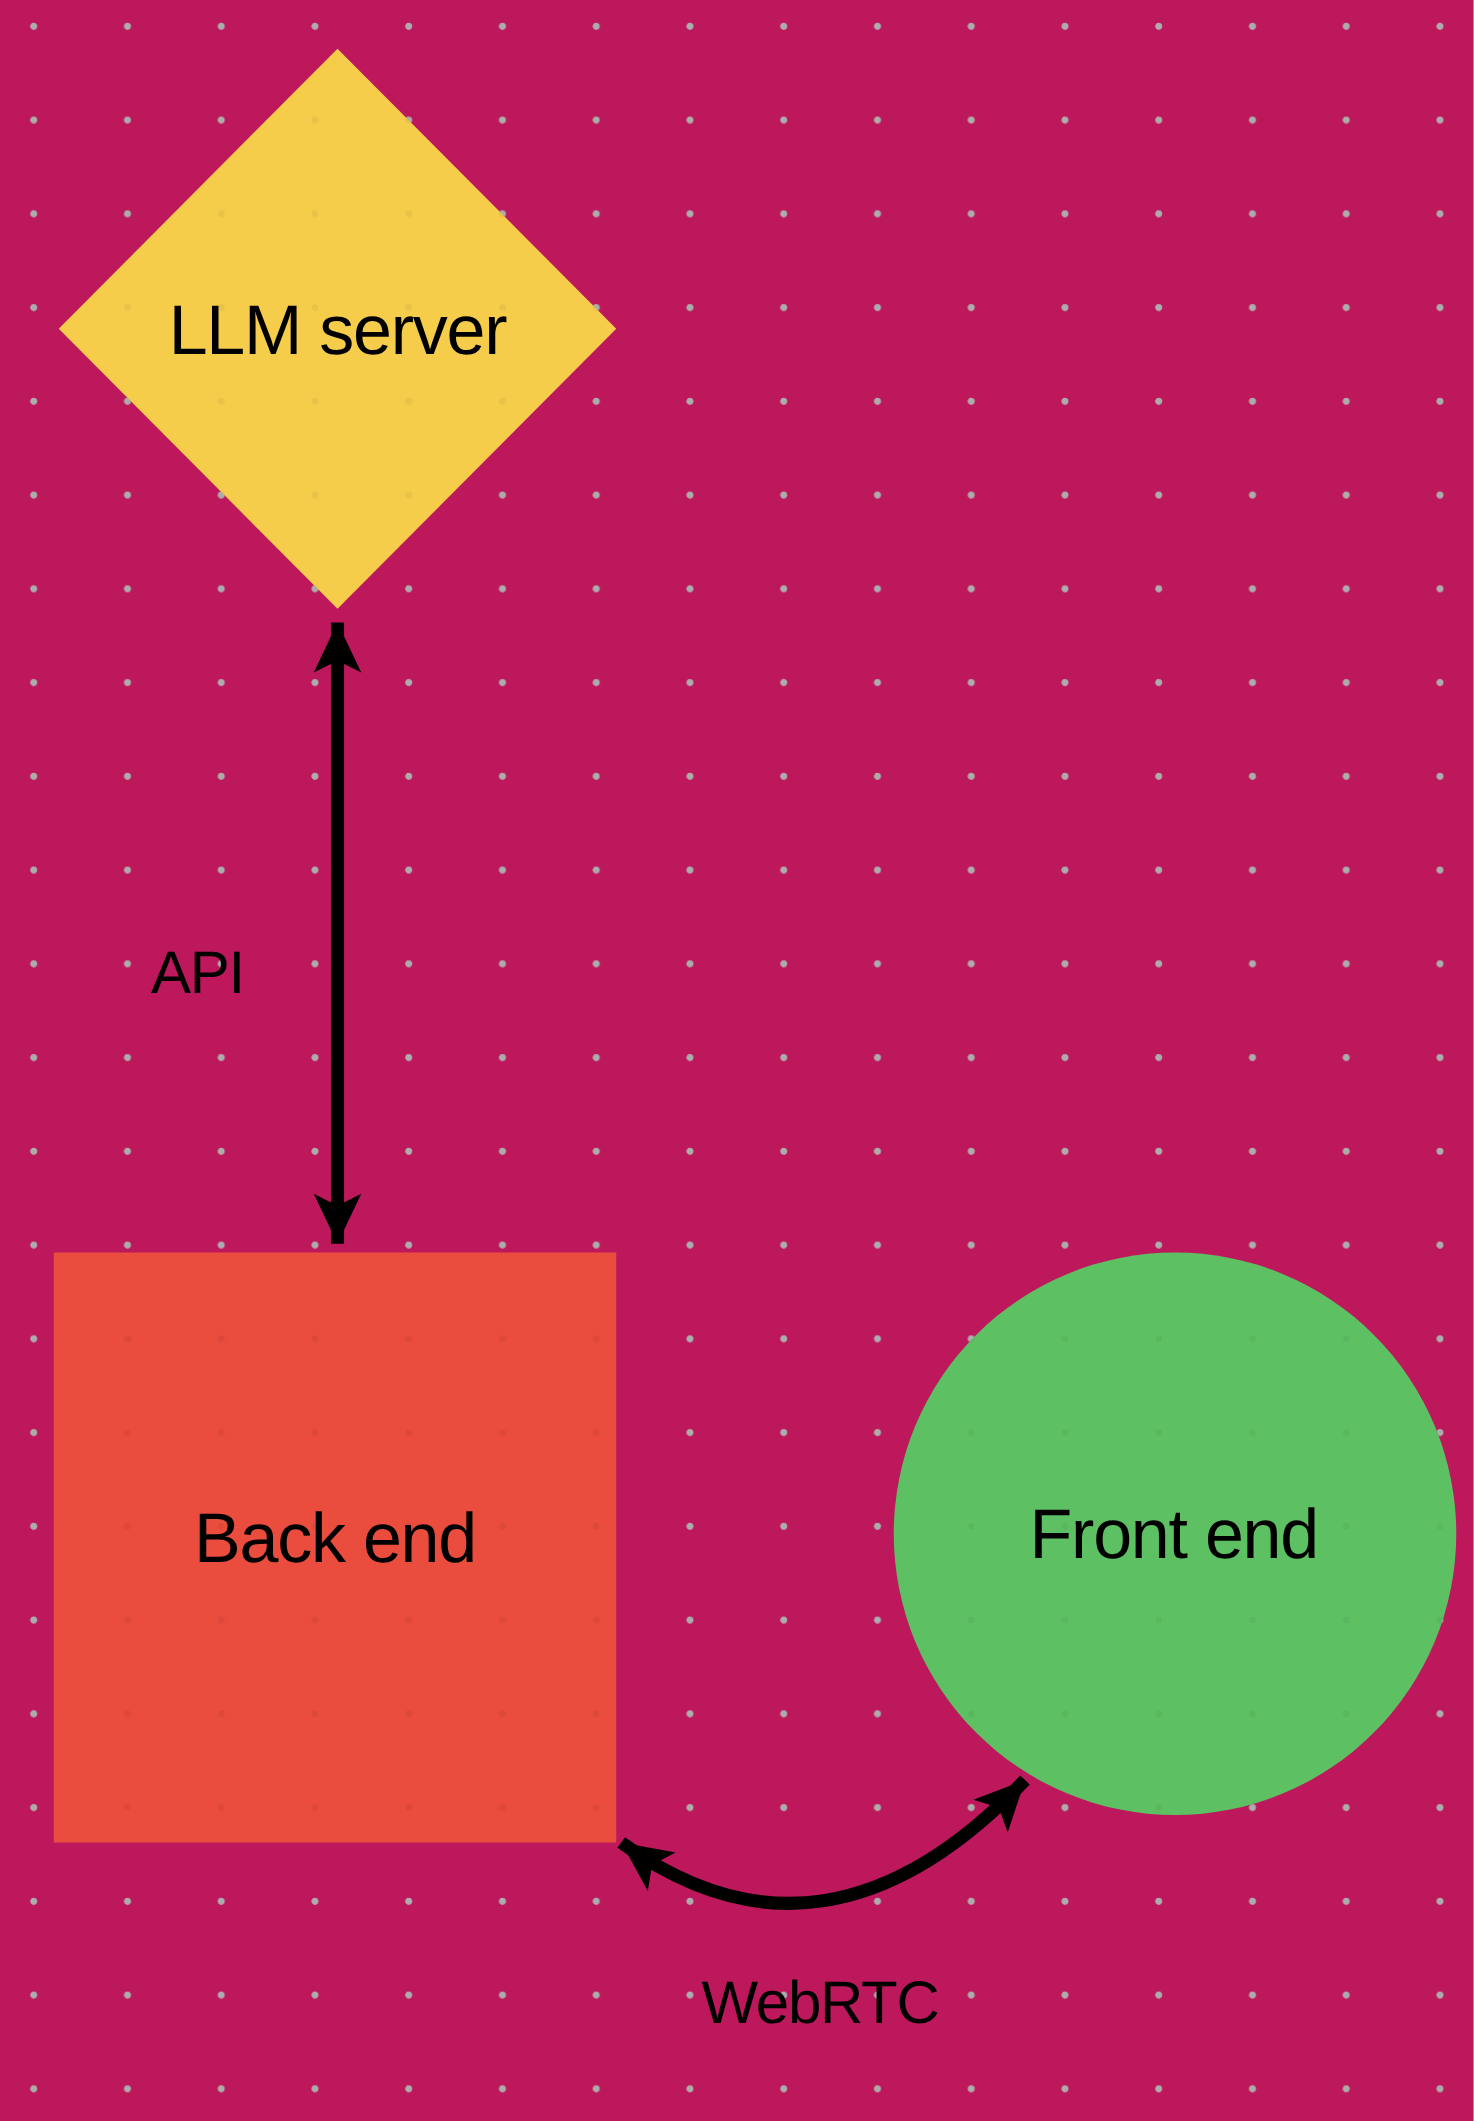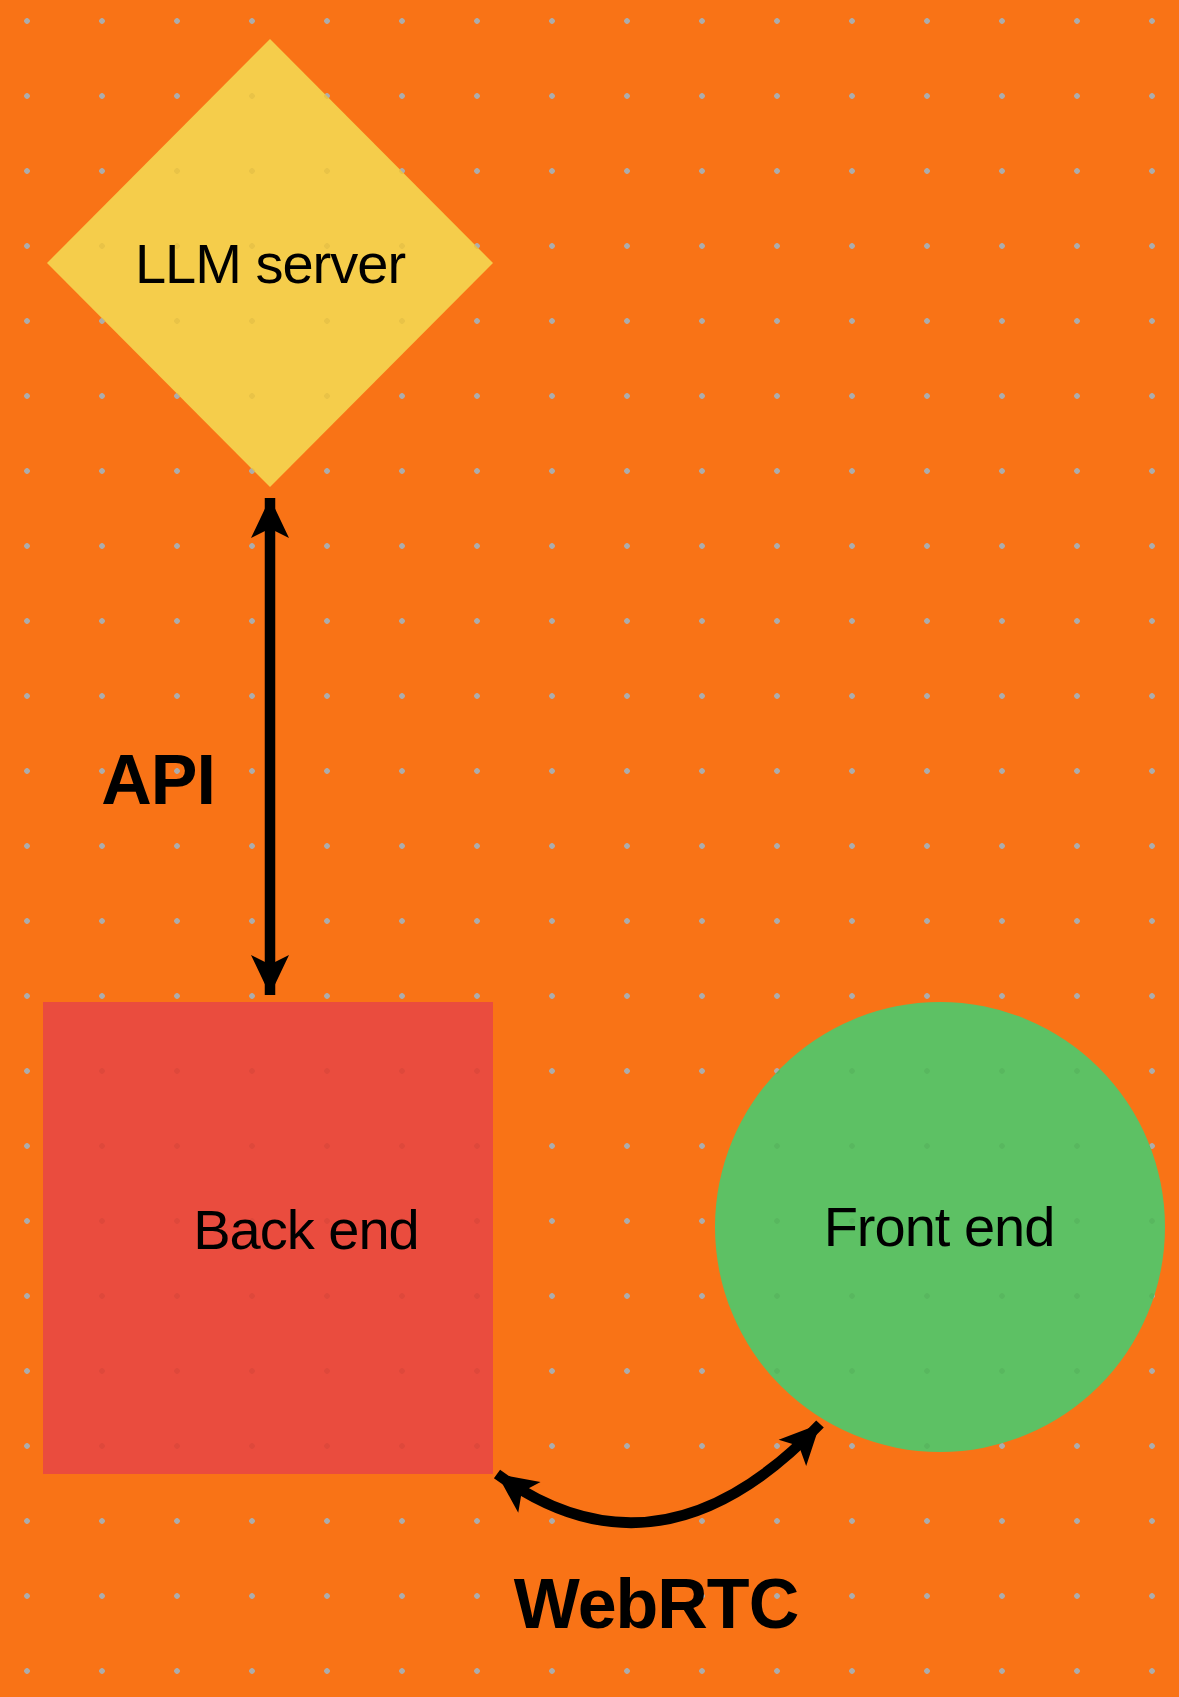--- a/index.html
+++ b/index.html
@@ -5,21 +5,21 @@
   html, body {
     margin: 0;
     padding: 0;
     background: #ffffff;
   }
   .stage {
     position: relative;
     width: 1179px;
     height: 1697px;
     overflow: hidden;
-    background: #f97316;
+    background: #be185d;
     font-family: "Liberation Sans", "DejaVu Sans", sans-serif;
   }
   
   .dot-grid {
     position: absolute;
     inset: 0;
     background-image: radial-gradient(circle at 27px 21px, #b5b5b5 2.5px, rgba(181,181,181,0) 3.1px);
     background-size: 75px 75px;
   }
   
@@ -49,22 +49,22 @@
     white-space: nowrap;
     line-height: 1.1;
     text-align: center;
   }
   .shape-label {
     font-size: 56px;
     font-weight: 400;
     letter-spacing: -1px;
   }
   .connector-label {
-    font-size: 70px;
-    font-weight: 700;
+    font-size: 48px;
+    font-weight: 400;
     letter-spacing: -1px;
   }
 </style>
 </head>
 <body>
 
 <div class="stage">
 
   <div class="dot-grid"></div>
 
@@ -83,21 +83,21 @@
 
     <path class="connector-path" d="M 270 498 L 270 995" marker-start="url(#arrowhead)" marker-end="url(#arrowhead)" stroke="#000000"></path>
 
     <path class="connector-path" d="M 497 1474 Q 660 1592 820 1424" marker-start="url(#arrowhead)" marker-end="url(#arrowhead)" stroke="#000000"></path>
   </svg>
 
   <div class="dot-grid-overlay"></div>
 
   <div class="label shape-label" style="left:270px; top:264px;">LLM server</div>
 
-  <div class="label shape-label" style="left:268px; top:1230px;margin-left:38px;">Back end</div>
+  <div class="label shape-label" style="left:268px; top:1230px;">Back end</div>
 
   <div class="label shape-label" style="left:939px; top:1227px;text-align:right;">Front end</div>
 
   <div class="label connector-label" style="left:158px; top:780px;">API</div>
 
   <div class="label connector-label" style="left:656px; top:1604px;">WebRTC</div>
 
 </div>
 
 </body></html>

